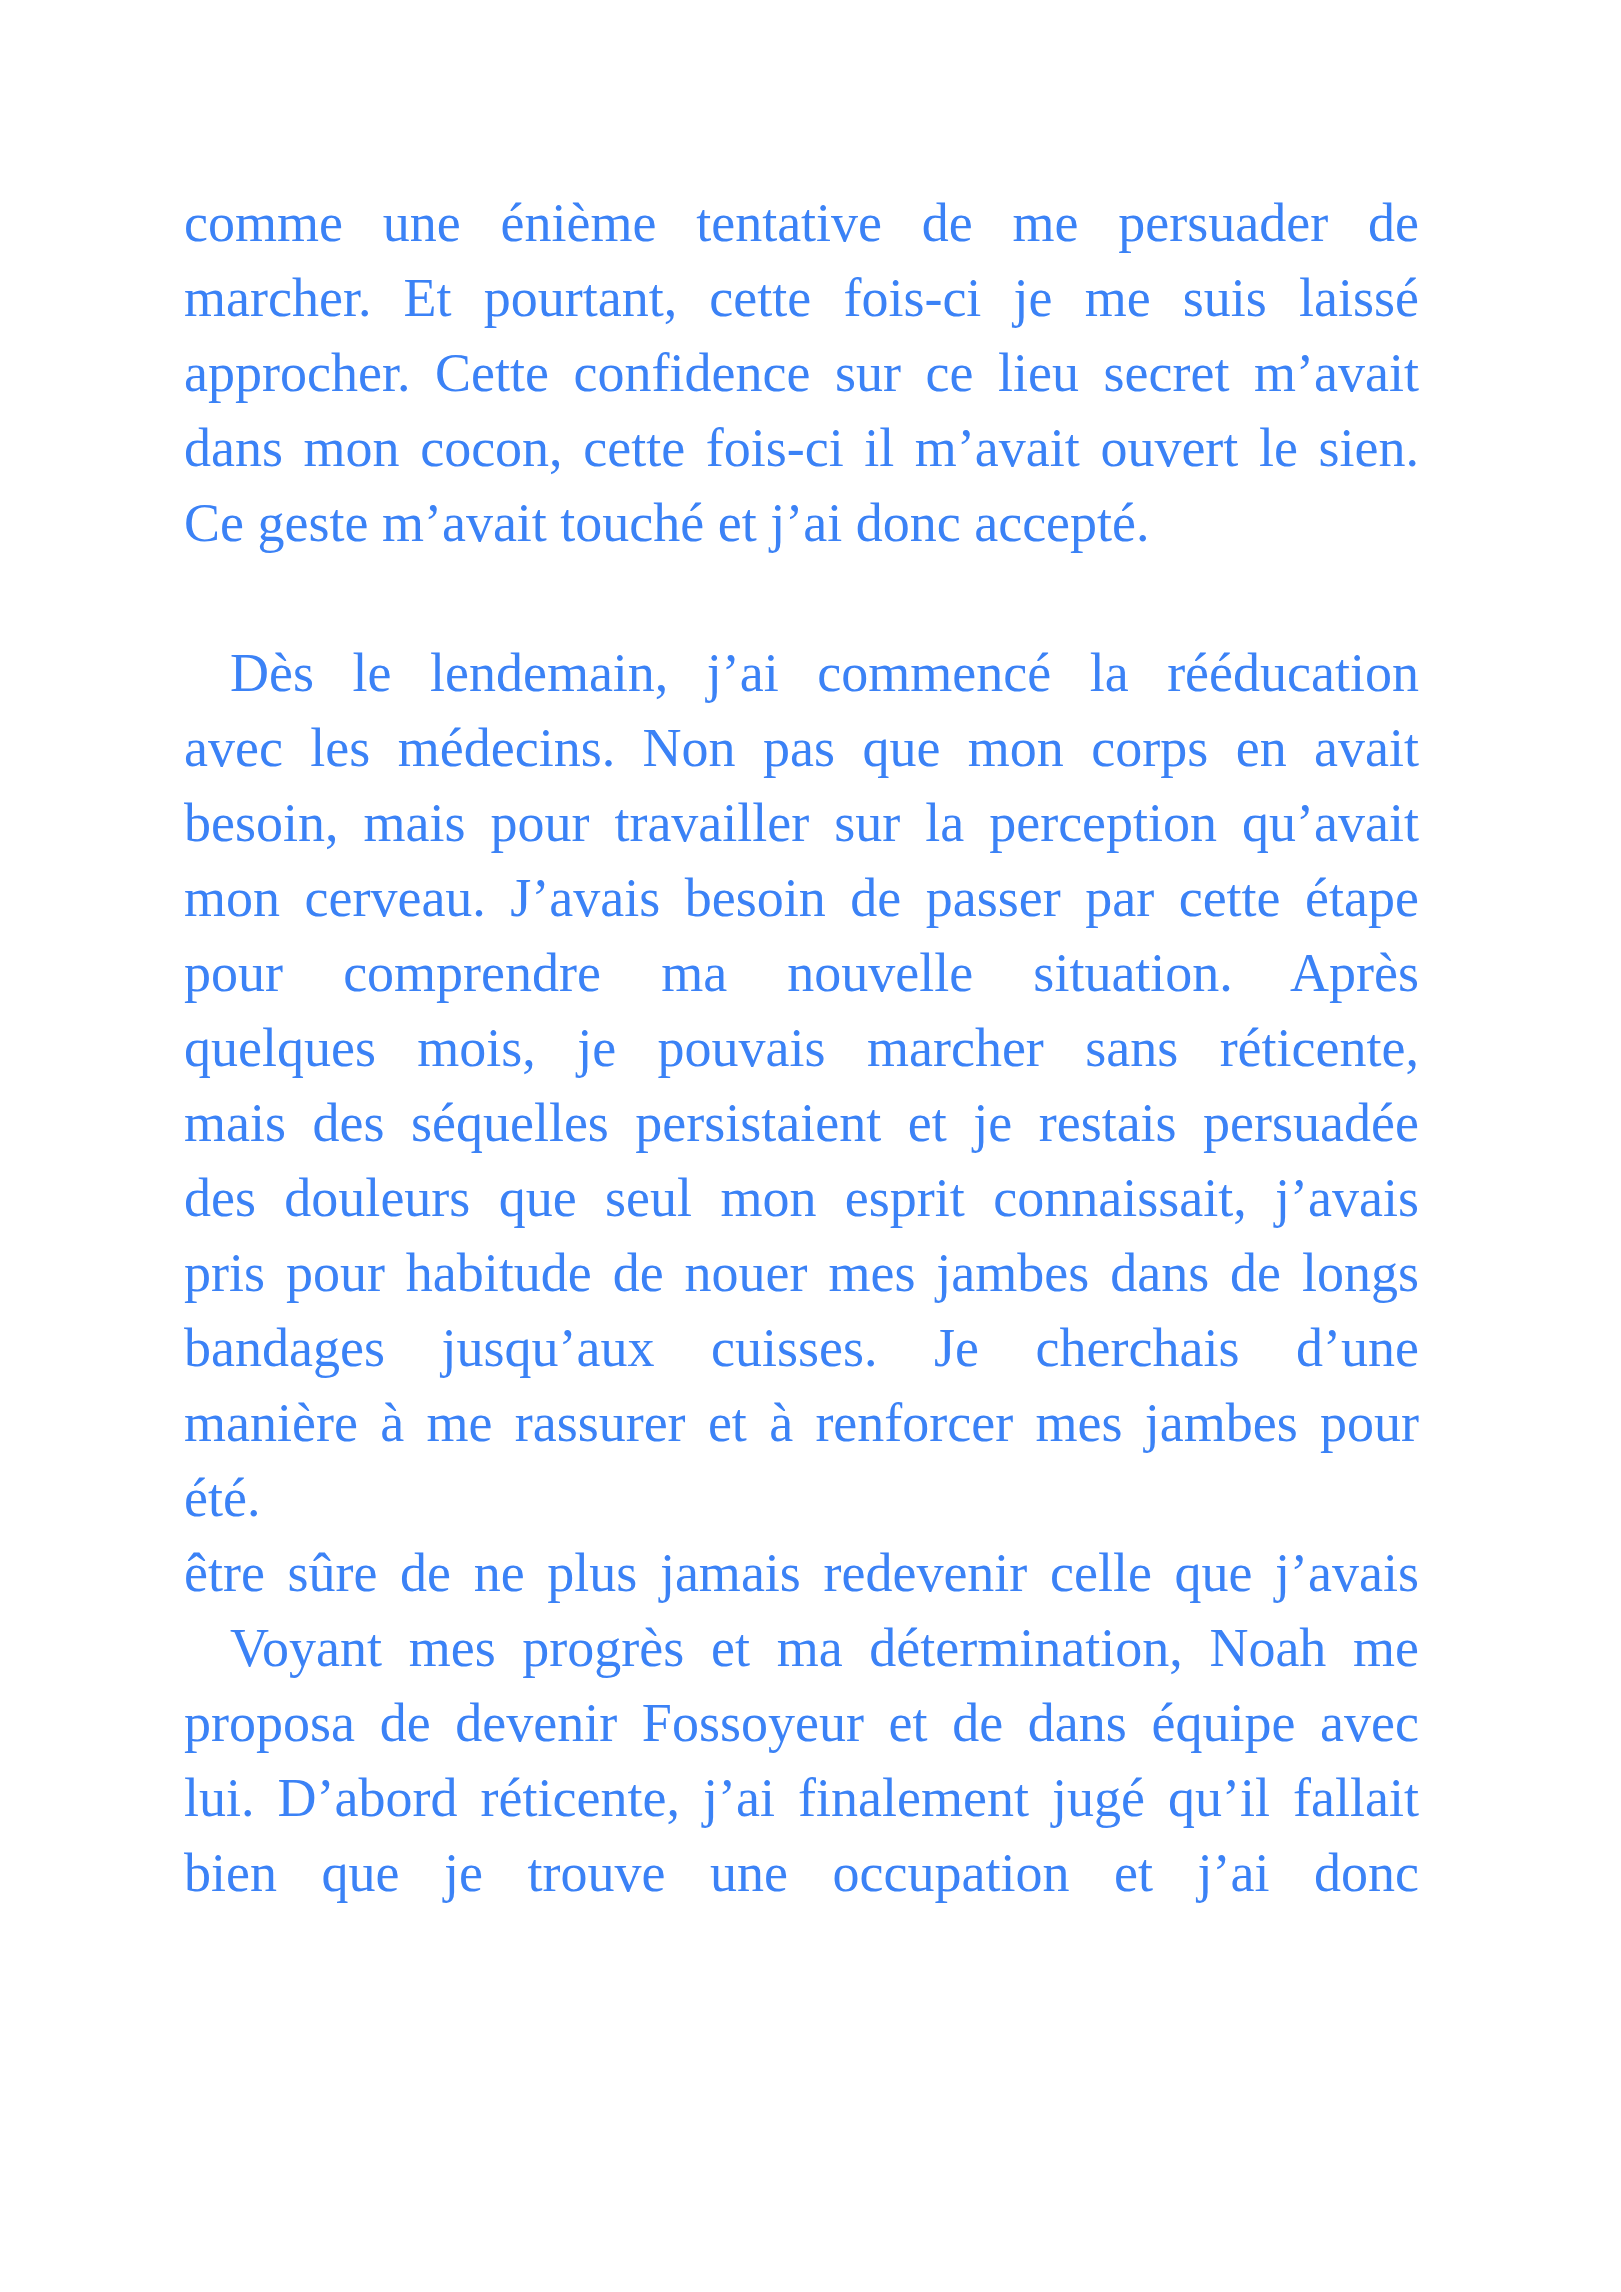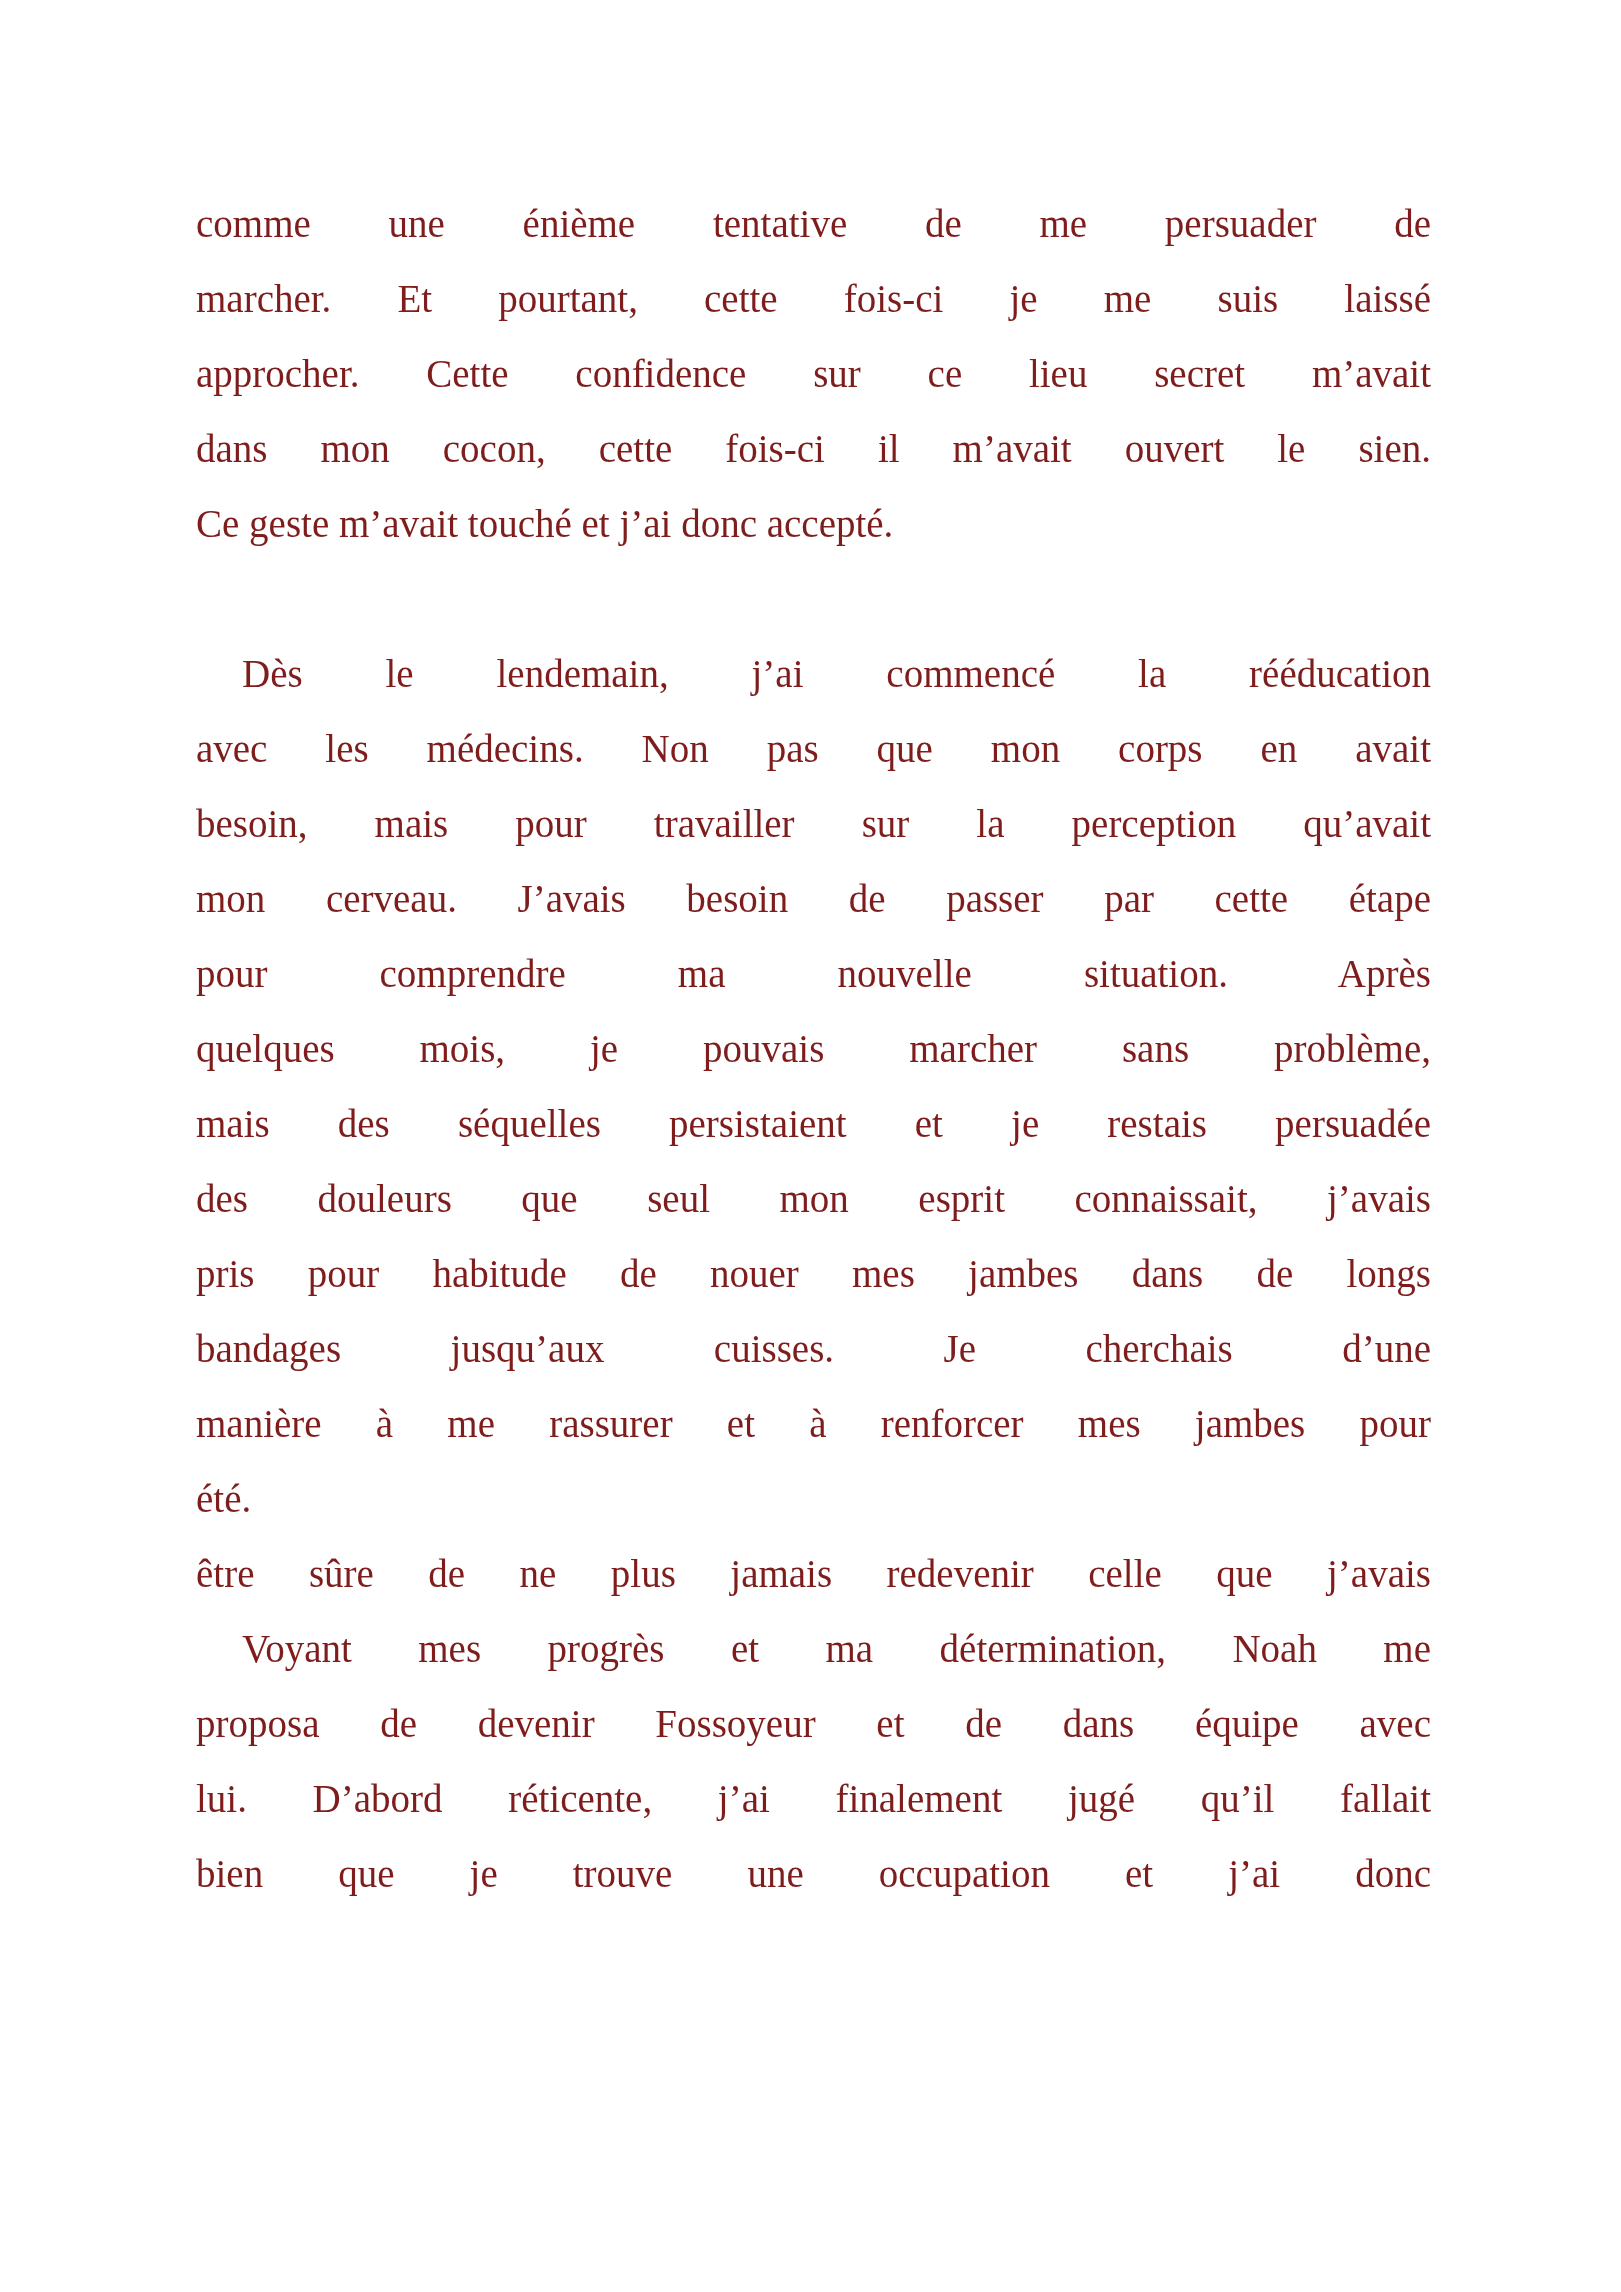--- a/index.html
+++ b/index.html
@@ -9,27 +9,27 @@
   .page {
     position: relative;
     width: 1621px;
     height: 2293px;
     background: #ffffff;
     overflow: hidden;
   }
   .text-block {
     box-sizing: border-box;
     position: absolute;
-    left: 196px;
+    left: 184px;
     top: 186px;
     width: 1235px;
     font-family: "Liberation Serif", "DejaVu Serif", serif;
-    font-size: 39px;
+    font-size: 54px;
     line-height: 75px;
-    color: #7f1d1d;
+    color: #3b82f6;
   }
   .paragraph {
     margin: 0;
     padding: 0;
   }
   .paragraph.blank-line-before {
     margin-top: 75px;
   }
   .line {
     text-align: justify;
@@ -56,21 +56,21 @@
         <div class="line">approcher. Cette confidence sur ce lieu secret m’avait</div>
         <div class="line">dans mon cocon, cette fois-ci il m’avait ouvert le sien.</div>
         <div class="line no-justify">Ce geste m’avait touché et j’ai donc accepté.</div>
       </div>
       <div class="paragraph indent blank-line-before">
         <div class="line">Dès le lendemain, j’ai commencé la rééducation</div>
         <div class="line">avec les médecins. Non pas que mon corps en avait</div>
         <div class="line">besoin, mais pour travailler sur la perception qu’avait</div>
         <div class="line">mon cerveau. J’avais besoin de passer par cette étape</div>
         <div class="line">pour comprendre ma nouvelle situation. Après</div>
-        <div class="line">quelques mois, je pouvais marcher sans problème,</div>
+        <div class="line">quelques mois, je pouvais marcher sans réticente,</div>
         <div class="line">mais des séquelles persistaient et je restais persuadée</div>
         <div class="line">des douleurs que seul mon esprit connaissait, j’avais</div>
         <div class="line">pris pour habitude de nouer mes jambes dans de longs</div>
         <div class="line">bandages jusqu’aux cuisses. Je cherchais d’une</div>
         <div class="line">manière à me rassurer et à renforcer mes jambes pour</div>
         <div class="line no-justify">été.</div>
         <div class="line">être sûre de ne plus jamais redevenir celle que j’avais</div>
       </div>
       <div class="paragraph indent">
         <div class="line">Voyant mes progrès et ma détermination, Noah me</div>

